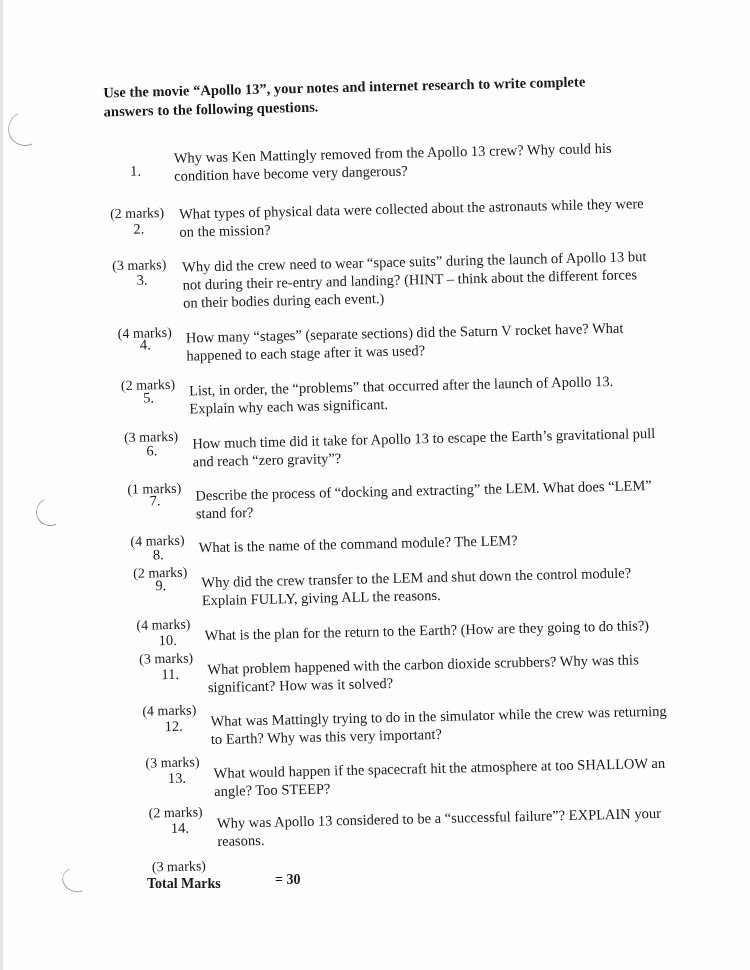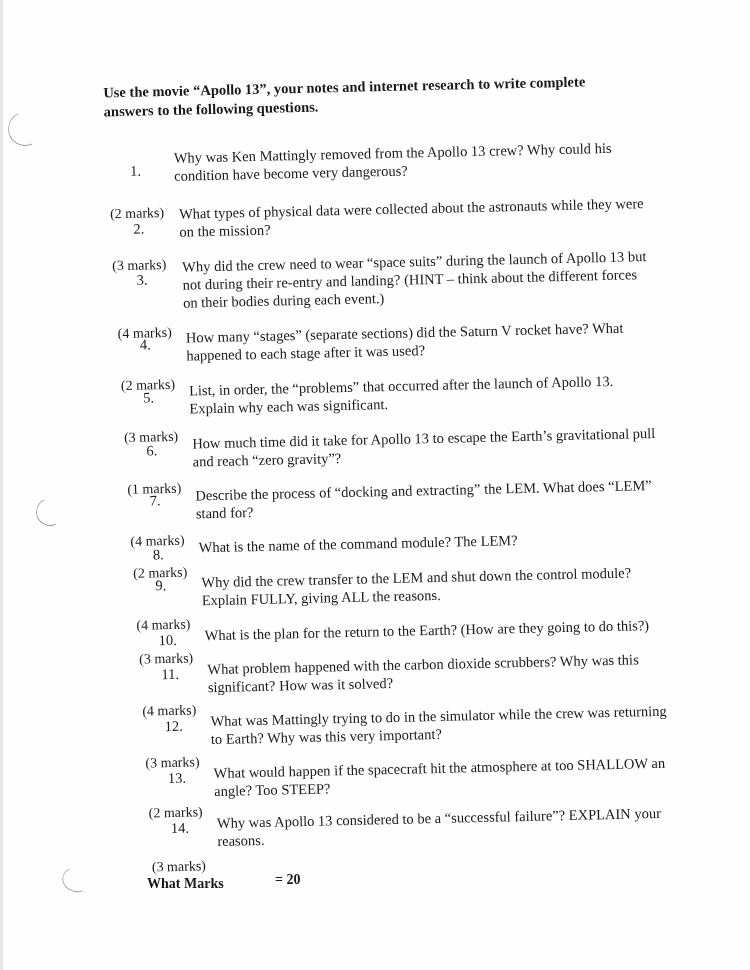--- a/index.html
+++ b/index.html
@@ -109,15 +109,15 @@
     </div>
     <div class="marks" style="left:132px;top:806px;">(2 marks)</div>
 
     <div class="q" style="left:154px;top:816px;">
       <span class="num" style="left:0;top:4px;">14.</span>
       <span class="text" style="left:46px;top:0;">Why was Apollo 13 considered to be a “successful failure”?  EXPLAIN your reasons.</span>
     </div>
     <div class="marks" style="left:134px;top:860px;">(3 marks)</div>
   </div>
 
-  <div class="total">What Marks</div>
-  <div class="total-val">= 20</div>
+  <div class="total">Total Marks</div>
+  <div class="total-val">= 30</div>
 </div>
 
 </body></html>

